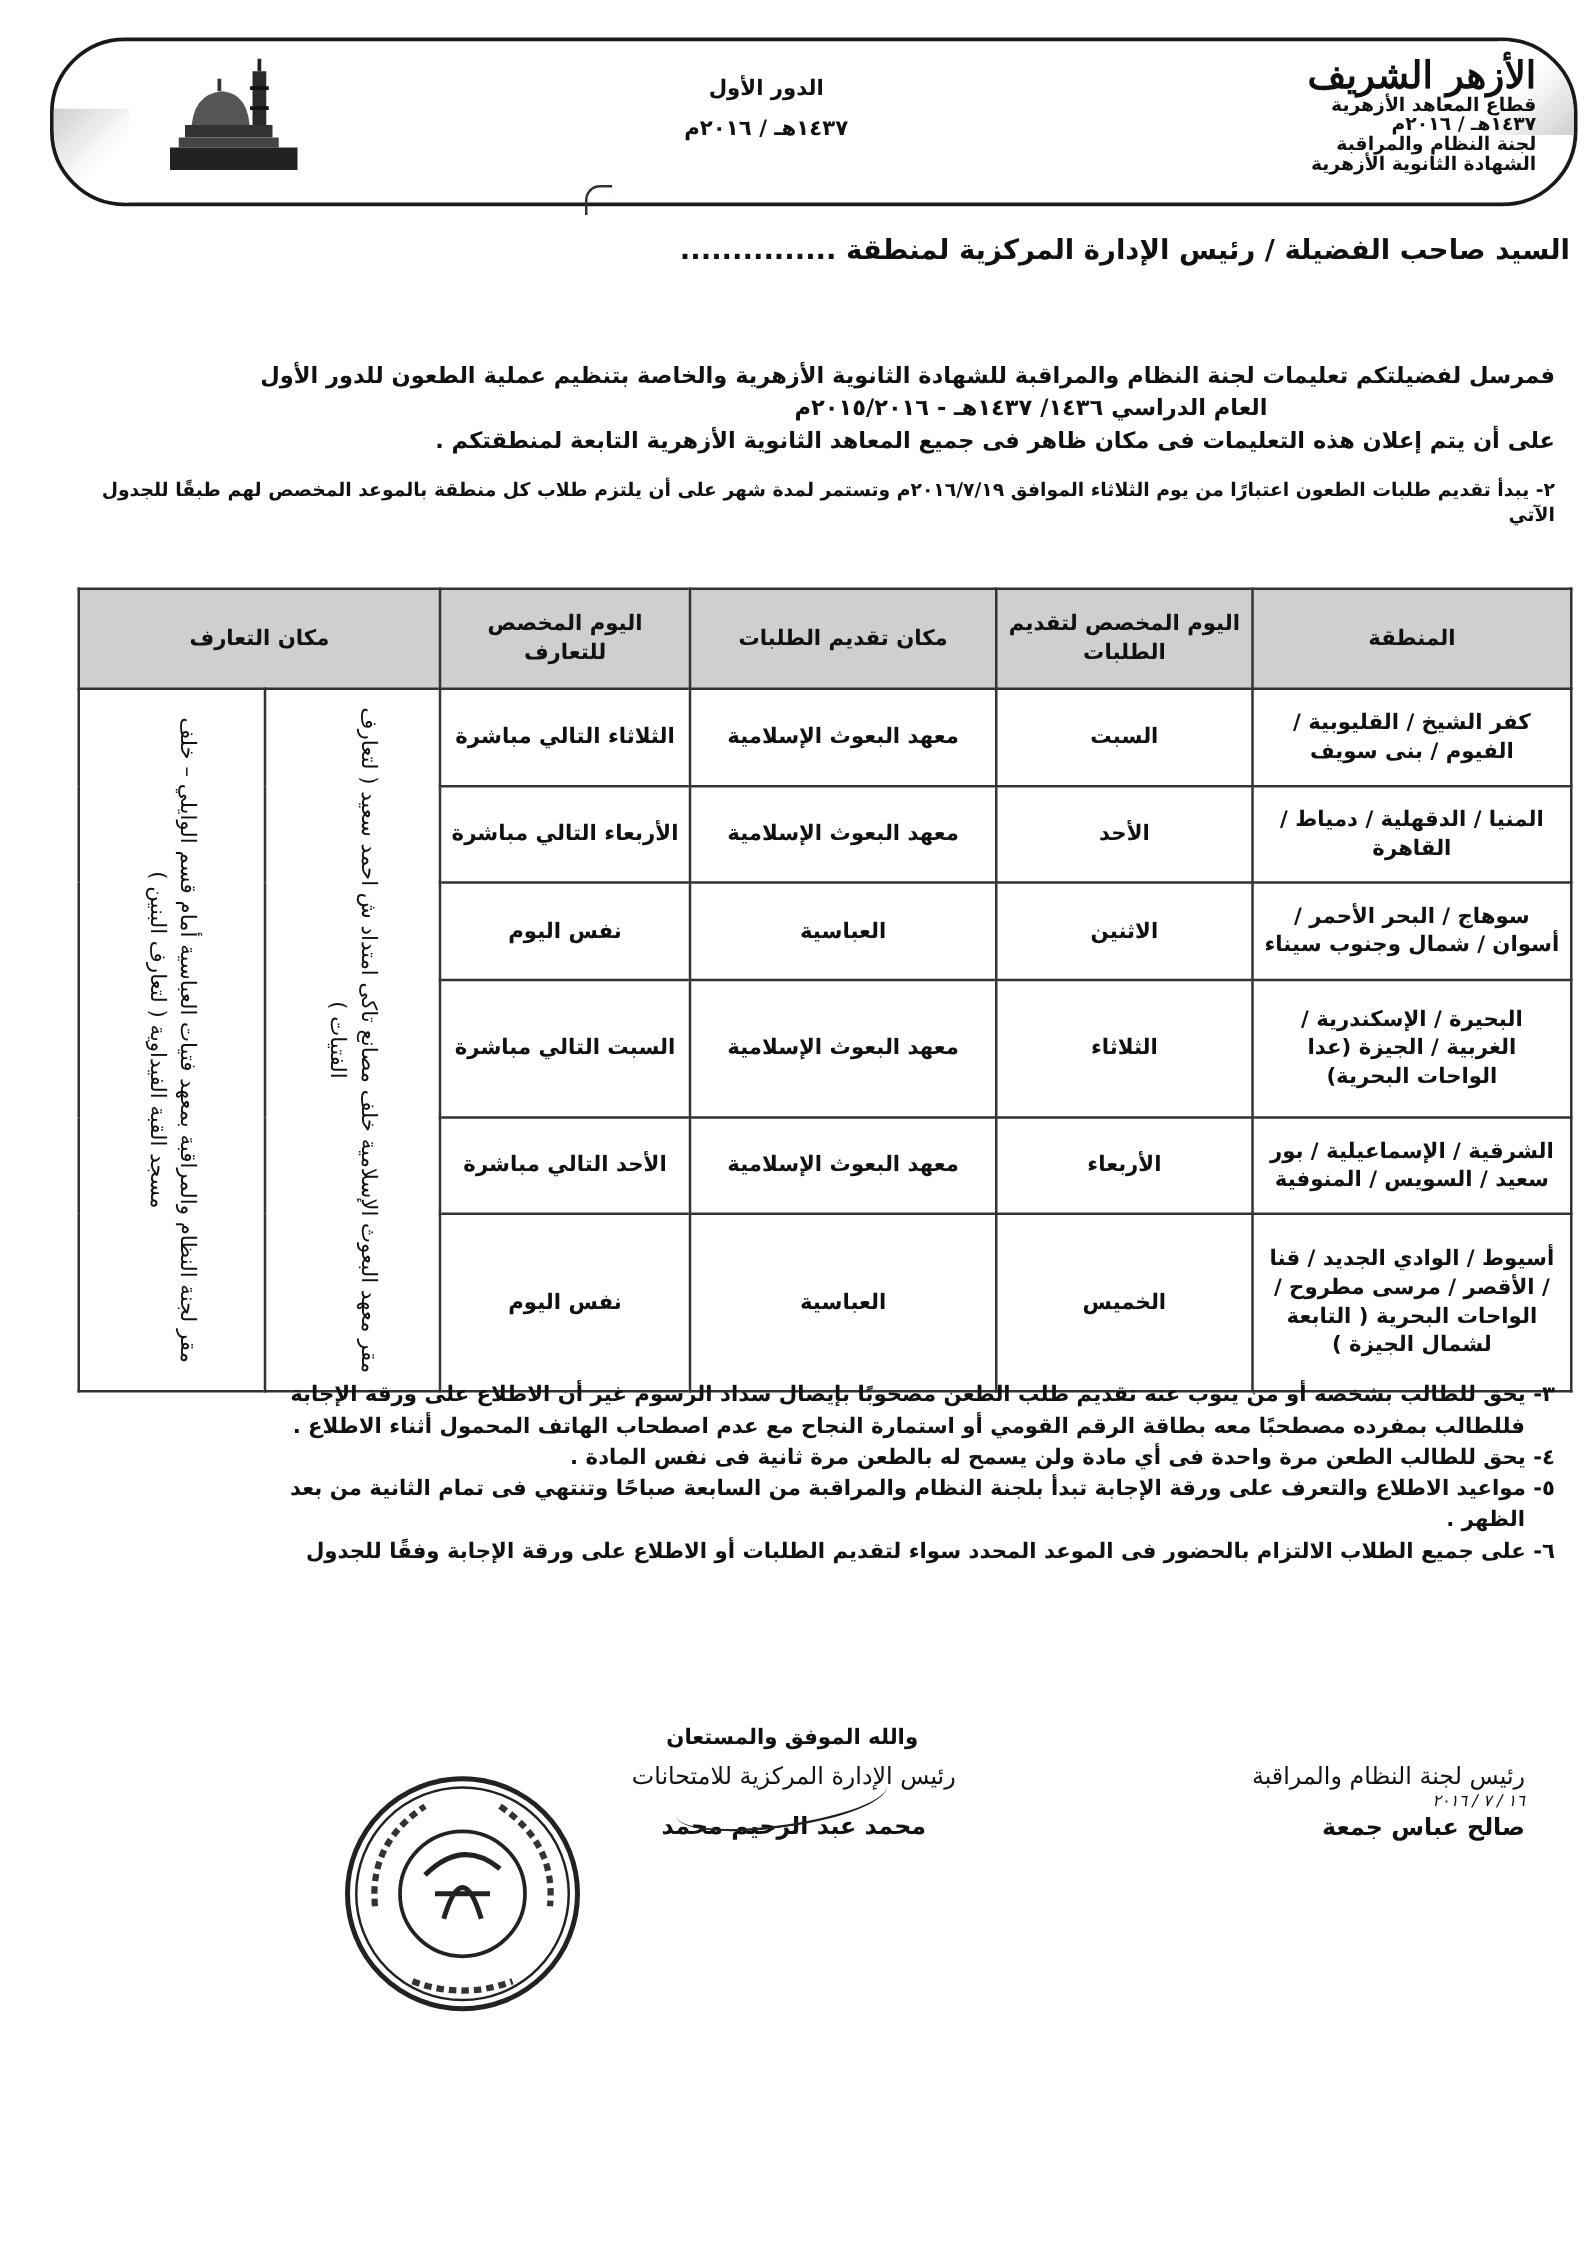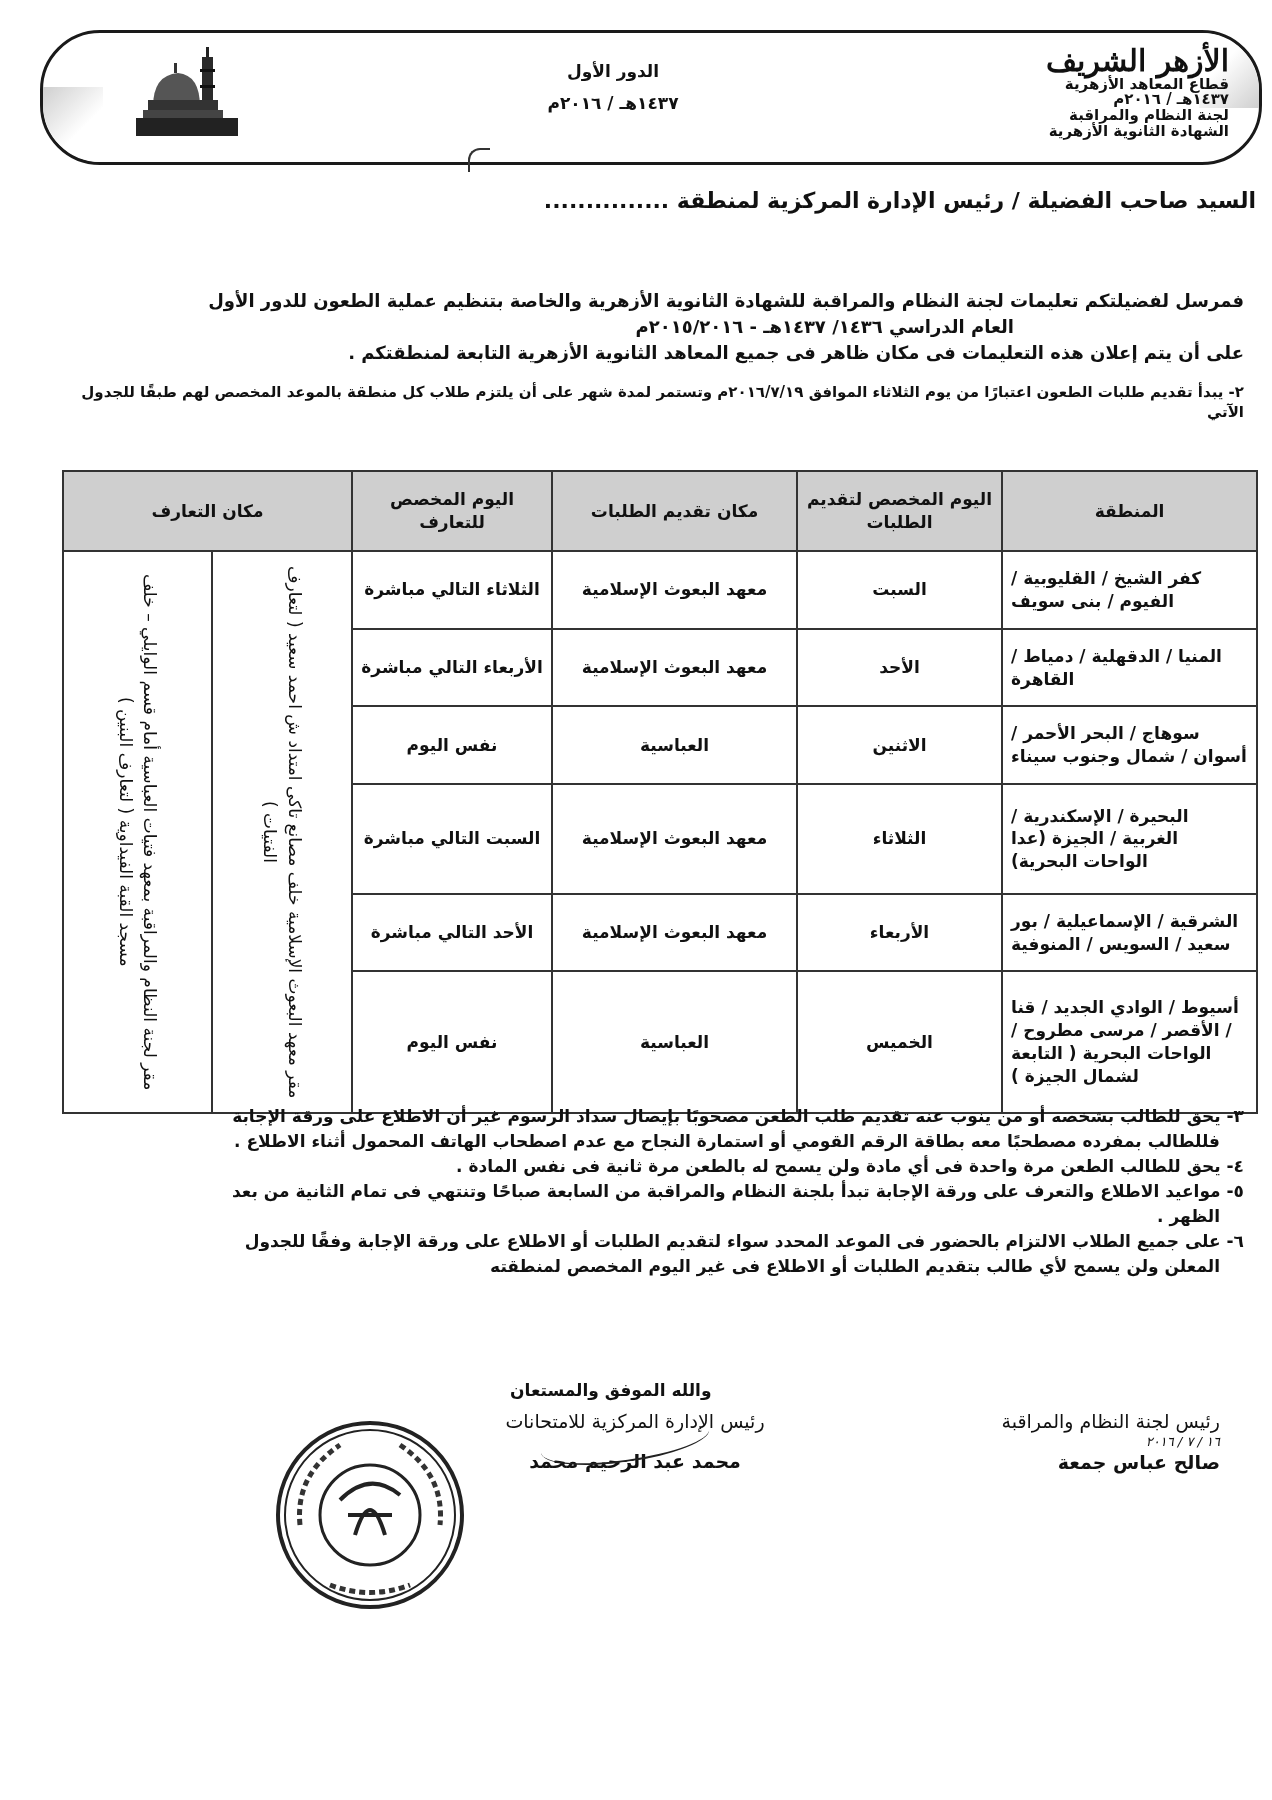--- a/index.html
+++ b/index.html
@@ -52,33 +52,33 @@
   
   .schedule {
     position: absolute; left: 62px; top: 470px; width: 1194px; height: 620px;
     border-collapse: collapse; direction: rtl; table-layout: fixed;
   }
   .schedule th, .schedule td {
     border: 2px solid #333; text-align: center; vertical-align: middle;
     font-size: 17px; font-weight: bold; line-height: 1.35; padding: 4px 8px;
   }
   .schedule th { background: #cfcfcf; height: 70px; }
-  .schedule td.region { text-align: left; border-radius: 28px; }
+  .schedule td.region { text-align: center; border-radius: 28px; }
   .vert-cell { padding: 0 !important; position: relative; }
   .vert-text {
     writing-mode: vertical-rl; direction: rtl; text-align: center;
     font-size: 17px; font-weight: normal; line-height: 1.45; margin: 0 auto;
     height: 560px; white-space: normal;
   }
 
   .items-bottom { position: absolute; right: 28px; top: 1105px; width: 1180px; }
   .items-bottom .item { margin-bottom: 2px; }
   .indent { padding-right: 24px; }
   .closing { position: absolute; right: 28px; top: 1350px; width: 1180px; font-size: 17px; font-weight: bold; }
-  .blessing { position: absolute; left: 510px; top: 1380px; font-size: 17px; font-weight: bold; direction: rtl; text-align: center; }
+  .blessing { position: absolute; left: 533px; top: 1380px; font-size: 17px; font-weight: bold; direction: rtl; text-align: center; }
 
   .sig-left { position: absolute; left: 460px; top: 1410px; width: 350px; direction: rtl; text-align: center; font-size: 19px; }
   .sig-right { position: absolute; left: 860px; top: 1410px; width: 360px; direction: rtl; text-align: right; font-size: 19px; }
   .sig-title { font-weight: normal; }
   .sig-name { margin-top: 18px; font-weight: bold; }
   .sig-date { font-size: 13px; margin-top: 2px; font-style: italic; }
   .scrawl { position: absolute; left: 540px; top: 1420px; width: 170px; height: 40px; border-bottom: 2px solid #222; border-radius: 50%; transform: rotate(-8deg); }
 
   .stamp { position: absolute; left: 270px; top: 1415px; width: 200px; height: 200px; }
 </style>
@@ -194,21 +194,20 @@
     </tbody>
   </table>
 
   <div class="items-bottom rtl">
     <div class="item">٣- يحق للطالب بشخصه أو من ينوب عنه تقديم طلب الطعن مصحوبًا بإيصال سداد الرسوم غير أن الاطلاع على ورقة الإجابة</div>
     <div class="item indent">فللطالب بمفرده مصطحبًا معه بطاقة الرقم القومي أو استمارة النجاح مع عدم اصطحاب الهاتف المحمول أثناء الاطلاع .</div>
     <div class="item">٤- يحق للطالب الطعن مرة واحدة فى أي مادة ولن يسمح له بالطعن مرة ثانية فى نفس المادة .</div>
     <div class="item">٥- مواعيد الاطلاع والتعرف على ورقة الإجابة تبدأ بلجنة النظام والمراقبة من السابعة صباحًا وتنتهي فى تمام الثانية من بعد</div>
     <div class="item indent">الظهر .</div>
     <div class="item">٦- على جميع الطلاب الالتزام بالحضور فى الموعد المحدد سواء لتقديم الطلبات أو الاطلاع على ورقة الإجابة وفقًا للجدول</div>
-    <div class="item indent">المعلن ولن يسمح لأي طالب بتقديم الطلبات أو الاطلاع فى غير اليوم المخصص لمنطقته</div>
   </div>
 
   <div class="blessing">والله الموفق والمستعان</div>
 
   <div class="sig-right">
     <div class="sig-title">رئيس لجنة النظام والمراقبة</div>
     <div class="sig-date">١٦ / ٧ / ٢٠١٦</div>
     <div class="sig-name" style="margin-top:2px">صالح عباس جمعة</div>
   </div>
 

